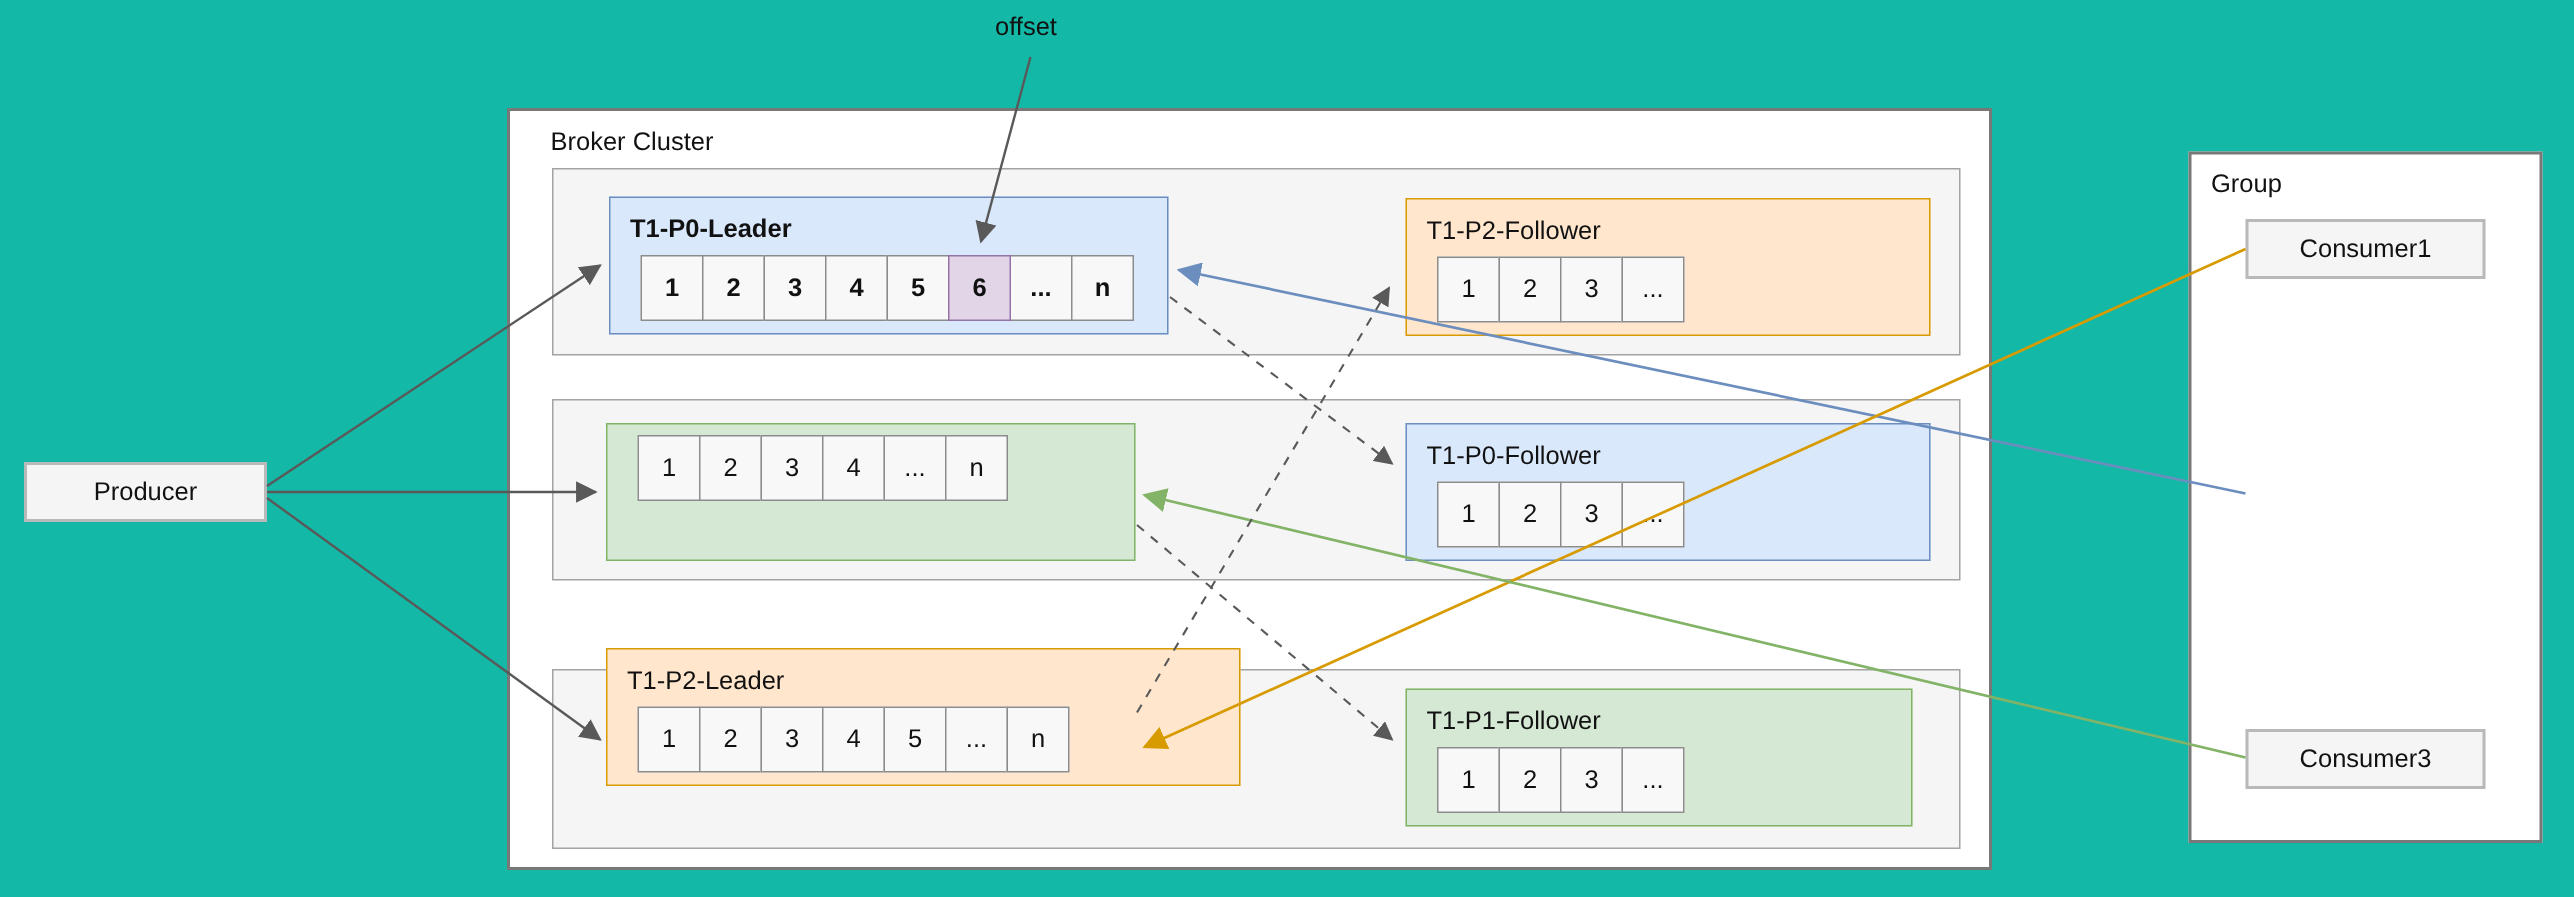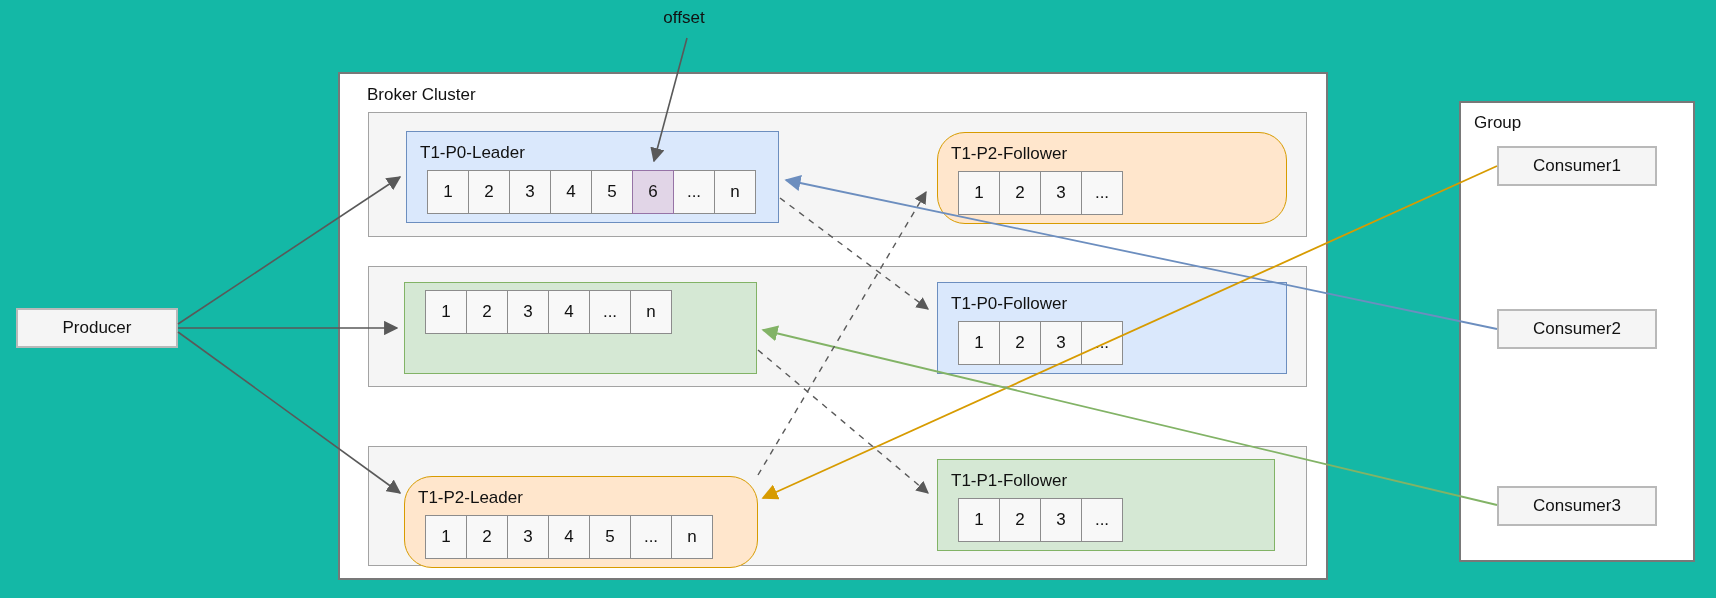--- a/index.html
+++ b/index.html
@@ -30,39 +30,39 @@
   .outer-title{position:absolute;left:27px;top:11px;font-size:17px;}
   .group-title{position:absolute;left:13px;top:10px;font-size:17px;}
 
   
   .brow{background:var(--row-fill);border:1px solid var(--row-border);}
 
   
   .partition{border:1px solid;}
   .partition[data-color="blue"]{background:var(--blue-fill);border-color:var(--blue-border);}
   .partition[data-color="green"]{background:var(--green-fill);border-color:var(--green-border);}
-  .partition[data-color="orange"]{background:var(--orange-fill);border-color:var(--orange-border);border-radius:28px;}
+  .partition[data-color="orange"]{background:var(--orange-fill);border-color:var(--orange-border);}
   .p-label{margin:11px 0 0 13px;font-size:17px;}
   .cells{margin:7px 0 0 20px;display:flex;}
   .cell{width:40px;height:42px;margin-right:-1px;background:var(--cell-fill);
         border:1px solid var(--cell-border);display:flex;align-items:center;
         justify-content:center;font-size:17px;}
   .cell.hl{background:var(--purple-fill);border-color:var(--purple-border);position:relative;z-index:1;}
 
   
   #producer{left:16px;top:308px;width:162px;height:40px;align-items:center;}
   #broker{left:338px;top:72px;width:990px;height:508px;}
   #row1{left:368px;top:112px;width:939px;height:125px;}
   #row2{left:368px;top:266px;width:939px;height:121px;}
   #row3{left:368px;top:446px;width:939px;height:120px;}
-  #t1p0l{left:406px;top:131px;width:373px;height:92px;}
+  #t1p0l{left:406px;top:131px;width:373px;height:92px;font-weight:bold;}
   #t1p2f{left:937px;top:132px;width:350px;height:92px;}
   #t1p1l{left:404px;top:282px;width:353px;height:92px;}
   #t1p0f{left:937px;top:282px;width:350px;height:92px;}
-  #t1p2l{left:404px;top:476px;width:354px;height:92px;}
+  #t1p2l{left:404px;top:432px;width:423px;height:92px;}
   #t1p1f{left:937px;top:459px;width:338px;height:92px;}
   #groupbox{left:1459px;top:85px;width:236px;height:461px;margin-top:16px;}
   #consumer1{left:1497px;top:146px;width:160px;height:40px;}
   #consumer2{left:1497px;top:309px;width:160px;height:40px;}
   #consumer3{left:1497px;top:486px;width:160px;height:40px;}
   #offsetlbl{left:644px;top:8px;width:80px;text-align:center;font-size:17px;}
 
   
   #wires{position:absolute;left:0;top:0;width:1716px;height:598px;pointer-events:none;}
   .ln-gray{stroke:var(--arrow-gray);stroke-width:1.6;fill:none;}
@@ -156,23 +156,20 @@
         <span class="cell">...</span>
       </div>
   </div>
 
   <div id="groupbox" class="abs outer">
     <div class="group-title">Group</div>
   </div>
   <div id="consumer1" class="abs node">
     <span>Consumer1</span>
   </div>
-  <div id="consumer2" class="abs node">
-    <span>Consumer2</span>
-  </div>
   <div id="consumer3" class="abs node">
     <span>Consumer3</span>
   </div>
 
   <svg id="wires" viewBox="0 0 1716 598">
     <defs>
       <marker id="ah-gray" viewBox="0 0 10 10" refX="9" refY="5" markerWidth="9" markerHeight="9" orient="auto-start-reverse">
         <path class="mk-gray" d="M0,0 L10,5 L0,10 z"></path>
       </marker>
       <marker id="ah-blue" viewBox="0 0 10 10" refX="9" refY="5" markerWidth="9" markerHeight="9" orient="auto-start-reverse">

